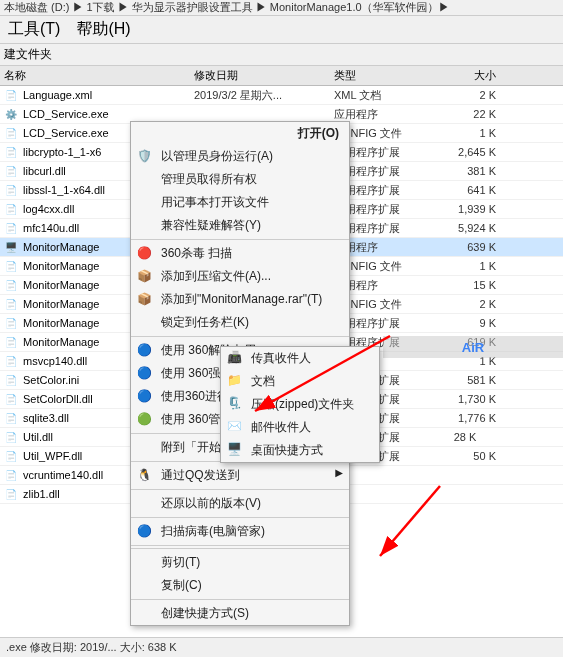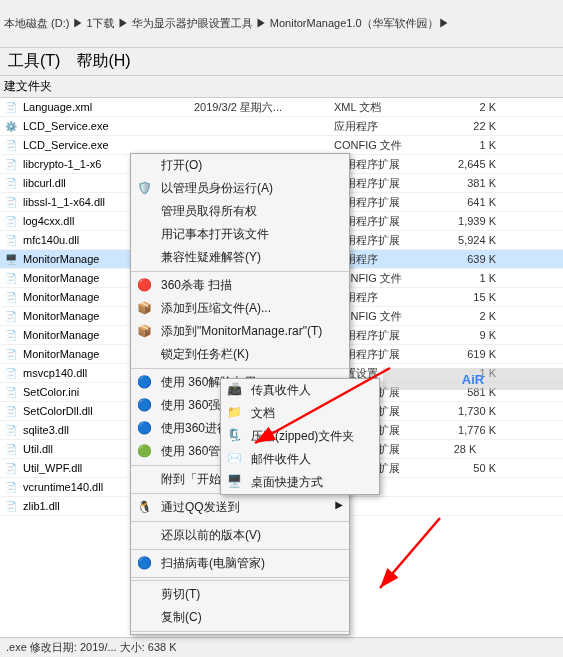--- a/index.html
+++ b/index.html
@@ -9,21 +9,21 @@
       font-family: 'Microsoft YaHei', SimSun, sans-serif;
       font-size: 12px;
       background: #f0f0f0;
       overflow: hidden;
       position: relative;
     }
 
     
     .breadcrumb-bar {
       background: #f0f0f0;
-      padding: 16px 4px;
+      padding: 0 4px;
       font-size: 11px;
       color: #333;
       border-bottom: 1px solid #ccc;
       display: flex;
       align-items: center;
     }
 
     
     .menu-bar {
       background: #f0f0f0;
@@ -138,21 +138,21 @@
       position: absolute;
       left: 6px;
       top: 3px;
       width: 16px;
       height: 16px;
       display: flex;
       align-items: center;
       justify-content: center;
       font-size: 12px;
     }
-    .ctx-item.bold { font-weight: normal; }
+    .ctx-item.bold { font-weight: bold; text-align: right; }
 
     
     .submenu {
       position: absolute;
       left: 220px;
       top: 280px;
       width: 160px;
       background: #f5f5f5;
       border: 1px solid #aaa;
       box-shadow: 2px 2px 6px rgba(0,0,0,0.3);
@@ -223,20 +223,26 @@
   <span class="menu-item">工具(T)</span>
   <span class="menu-item">帮助(H)</span>
 </div>
 
 <div class="toolbar">
   <span>建文件夹</span>
 </div>
 
 <div class="file-list-area">
 
+  <div class="col-headers">
+    <div class="col-name">名称</div>
+    <div class="col-date">修改日期</div>
+    <div class="col-type">类型</div>
+    <div class="col-size">大小</div>
+  </div>
 
   <div id="file-rows-container">
       <div class="file-row">
     <div class="col-name">
       <span class="file-icon">📄</span>
       <span style="overflow:hidden;white-space:nowrap;text-overflow:ellipsis;">Language.xml</span>
     </div>
     <div class="col-date">2019/3/2 星期六...</div>
     <div class="col-type">XML 文档</div>
     <div class="col-size" style="text-align:right;">2 K</div>
@@ -454,20 +460,21 @@
       <div class="ctx-item has-arrow"><span class="ctx-icon">🐧</span>通过QQ发送到</div>
       <div class="ctx-separator"></div>
       <div class="ctx-item">还原以前的版本(V)</div>
       <div class="ctx-separator"></div>
       <div class="ctx-item"><span class="ctx-icon">🔵</span>扫描病毒(电脑管家)</div>
       <div class="ctx-separator"></div>
       <div class="ctx-separator"></div>
       <div class="ctx-item">剪切(T)</div>
       <div class="ctx-item">复制(C)</div>
       <div class="ctx-separator"></div>
+      <div class="ctx-item">创建快捷方式(S)</div>
     </div>
 
   <div class="submenu" id="submenu-container">
       <div class="submenu-item"><span class="ctx-icon">📠</span>传真收件人</div>
       <div class="submenu-item"><span class="ctx-icon">📁</span>文档</div>
       <div class="submenu-item"><span class="ctx-icon">🗜️</span>压缩(zipped)文件夹</div>
       <div class="submenu-item"><span class="ctx-icon">✉️</span>邮件收件人</div>
       <div class="submenu-item"><span class="ctx-icon">🖥️</span>桌面快捷方式</div>
     </div>
 

